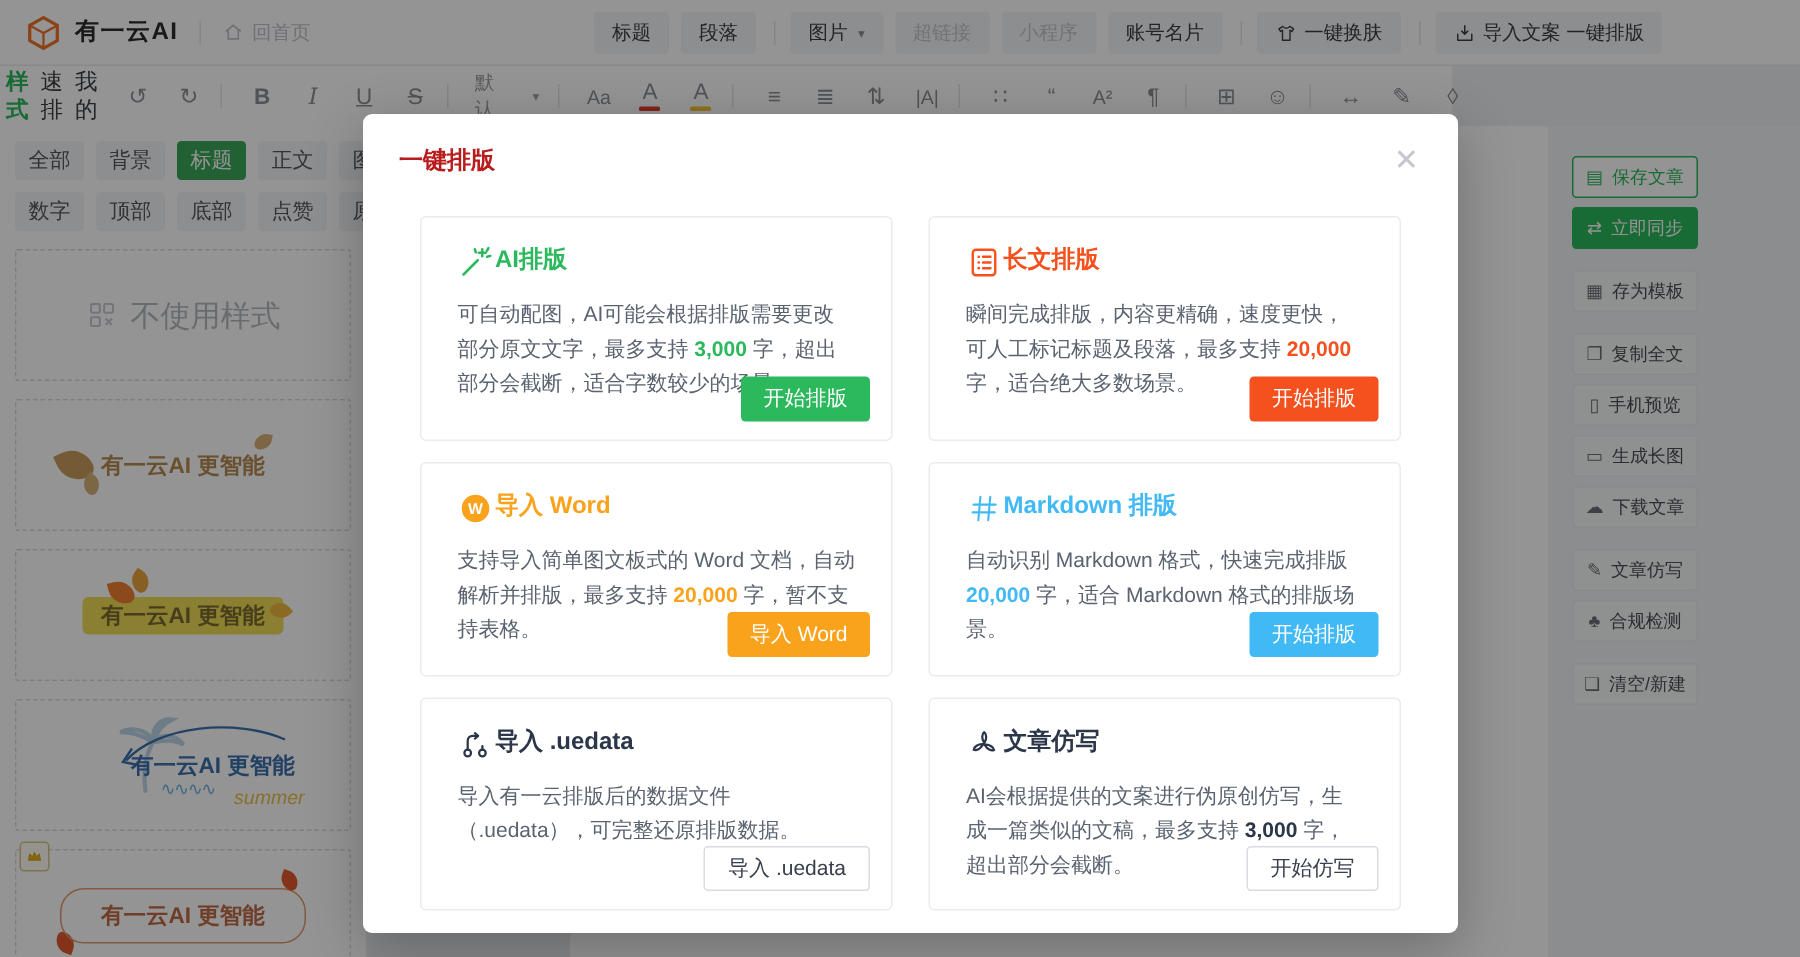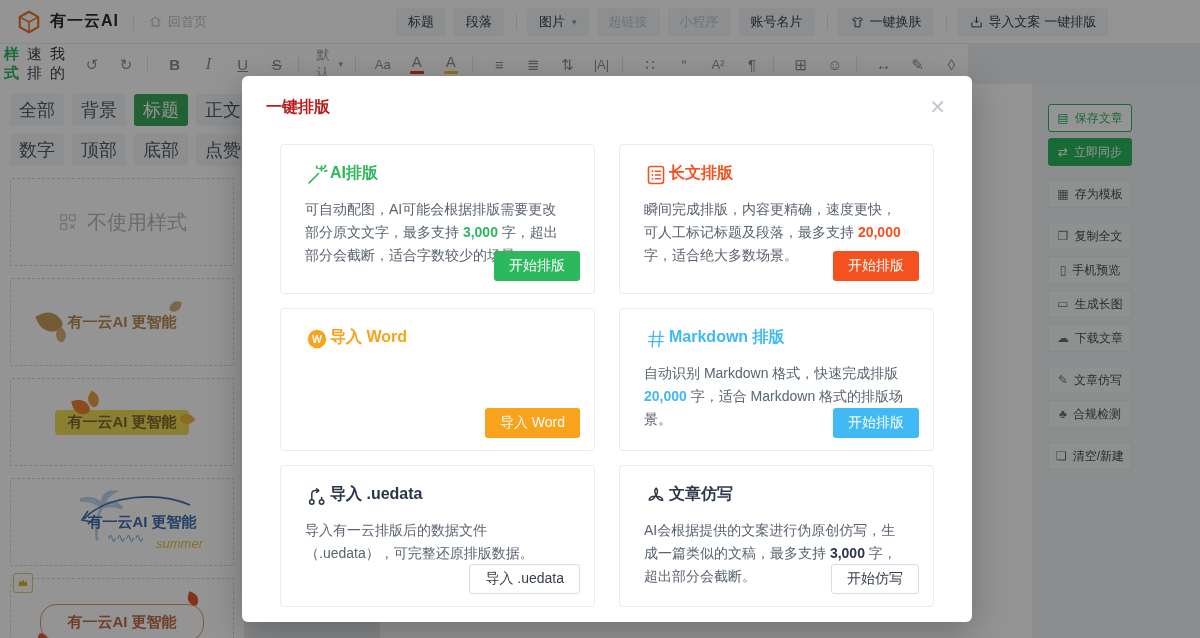--- a/index.html
+++ b/index.html
@@ -36,29 +36,29 @@
   .tab.active:after{content:"";position:absolute;left:50%;transform:translateX(-50%);
         bottom:0;width:34px;height:3px;background:#2cb85c;border-radius:2px;}
   .fmt{display:flex;align-items:center;padding-left:6px;}
   .tb-btn{display:inline-flex;flex-direction:column;align-items:center;justify-content:center;
           min-width:20px;margin:0 7px;color:#8a9097;font-size:15px;cursor:pointer;line-height:1;}
   .tb-btn .bar{width:14px;height:3px;margin-top:2px;border-radius:1px;}
   .fmt [data-name="bold-icon"]{font-weight:700;}
   .fmt [data-name="italic-icon"]{font-style:italic;font-family:"DejaVu Serif",serif;}
   .fmt [data-name="underline-icon"]{text-decoration:underline;}
   .fmt [data-name="strike-icon"]{text-decoration:line-through;}
-  .tb-select{display:inline-flex;align-items:center;gap:7px;margin:16px 8px;color:#9aa0a6;
+  .tb-select{display:inline-flex;align-items:center;gap:24px;margin:16px 8px;color:#9aa0a6;
              font-size:13px;cursor:pointer;}
   .tb-select .sel-caret{font-size:9px;}
 
   
   .left-panel{position:absolute;left:0;top:84px;width:245px;bottom:0;background:#fff;
               border-right:1px solid #ececec;box-sizing:border-box;padding:10px 10px 0 10px;overflow:hidden;}
   .chip-row{display:flex;gap:8px;margin-bottom:8px;flex-wrap:nowrap;}
-  .chip{background:#f3f4f6;color:#55595f;font-size:18px;padding:4px 9px;border-radius:3px;
+  .chip{background:#f3f4f6;color:#55595f;font-size:14px;padding:4px 9px;border-radius:3px;
         cursor:pointer;white-space:nowrap;}
   .chip.active{background:#3aa85a;color:#fff;}
   .samples{margin-top:12px;}
   .sample{position:relative;height:86px;border:1px dashed #d5d7da;border-radius:2px;margin-bottom:12px;
           display:flex;align-items:center;justify-content:center;cursor:pointer;background:#fff;overflow:visible;}
   .sample .lbl{font-size:15px;font-weight:700;}
   .nostyle{color:#b5bac0;font-weight:400;gap:8px;}
   .nostyle .lbl{font-weight:400;font-size:20px;color:#b5bac0;}
   .nostyle svg{width:22px;height:22px;stroke:#c6cad0;}
   .leaf{position:absolute;width:16px;height:16px;border-radius:0 100% 40% 100%;}
@@ -441,20 +441,21 @@
         <div class="card" data-name="modal-card-word">
           <div class="card-head" data-name="card-header">
             <span class="card-ic" data-name="word-icon" style="color: rgb(249, 162, 27);">
               <svg viewBox="0 0 24 24">
                 <circle cx="12" cy="12" r="9.2" fill="currentColor"></circle>
                 <text x="12" y="15.8" text-anchor="middle" font-size="10.5" font-weight="700" fill="#fff" font-family="Liberation Sans, sans-serif">W</text>
               </svg>
             </span>
             <span class="card-title" data-name="card-title" style="color: rgb(249, 162, 27);">导入 Word</span>
           </div>
+          <p class="card-desc" data-name="card-description"><span>支持导入简单图文板式的 Word 文档，自动解析并排版，最多支持 </span><span class="hl" data-name="word-limit-value" style="color: rgb(249, 162, 27);">20,000</span><span> 字，暂不支持表格。</span></p>
           <button class="card-btn" data-name="word-action-button" style="background: rgb(249, 162, 27);">导入 Word</button>
         </div>
         <div class="card" data-name="modal-card-markdown">
           <div class="card-head" data-name="card-header">
             <span class="card-ic" data-name="markdown-icon" style="color: rgb(65, 185, 245);">
               <svg viewBox="0 0 24 24" fill="none" stroke="currentColor" stroke-width="1.4" stroke-linecap="round">
                 <path d="M9.6 4.2 L8.2 19.8 M16.2 4.2 L14.8 19.8 M5 9.4h14.8 M4.4 14.6h14.8"></path>
               </svg>
             </span>
             <span class="card-title" data-name="card-title" style="color: rgb(65, 185, 245);">Markdown 排版</span>

